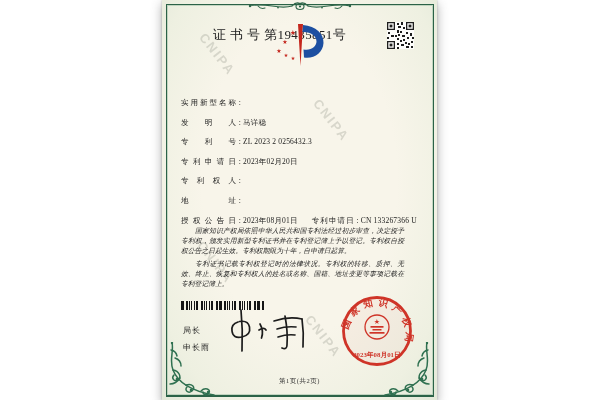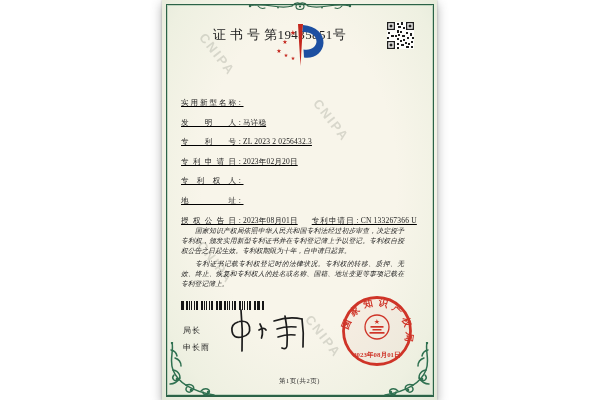--- a/index.html
+++ b/index.html
@@ -27,21 +27,21 @@
     transform:rotate(52deg);transform-origin:left top;
     white-space:nowrap;
   }
   .cert-no{position:absolute;left:15px;top:26px;font-size:13px;color:#222;letter-spacing:.4px;margin-left:36px;}
   .logo{position:absolute;left:110px;top:23px;width:54px;height:47px;}
   .qr{position:absolute;left:225px;top:22px;width:27px;height:27px;}
   .title{
     position:absolute;left:0;right:0;top:64px;text-align:center;
     font-size:13px;font-weight:bold;color:#111;letter-spacing:.5px;
   }
-  .rows{position:absolute;left:19px;right:14px;top:97px;text-decoration:underline;}
+  .rows{position:absolute;left:19px;right:14px;top:97px;}
   .row{display:flex;font-size:7.5px;line-height:12px;margin-bottom:7.6px;color:#1c1c1c;white-space:nowrap;}
   .flabel{display:inline-block;width:55px;text-align:justify;text-align-last:justify;}
   .flabel2{display:inline-block;width:42px;text-align:justify;text-align-last:justify;}
   .colon{display:inline-block;width:7px;}
   .fvalue{letter-spacing:.2px;}
   .grant-gap{width:14px;}
   .paras{
     position:absolute;left:19px;width:223px;top:226px;
     font-size:6.8px;line-height:9.8px;color:#262626;font-style:italic;
     text-align:justify;

